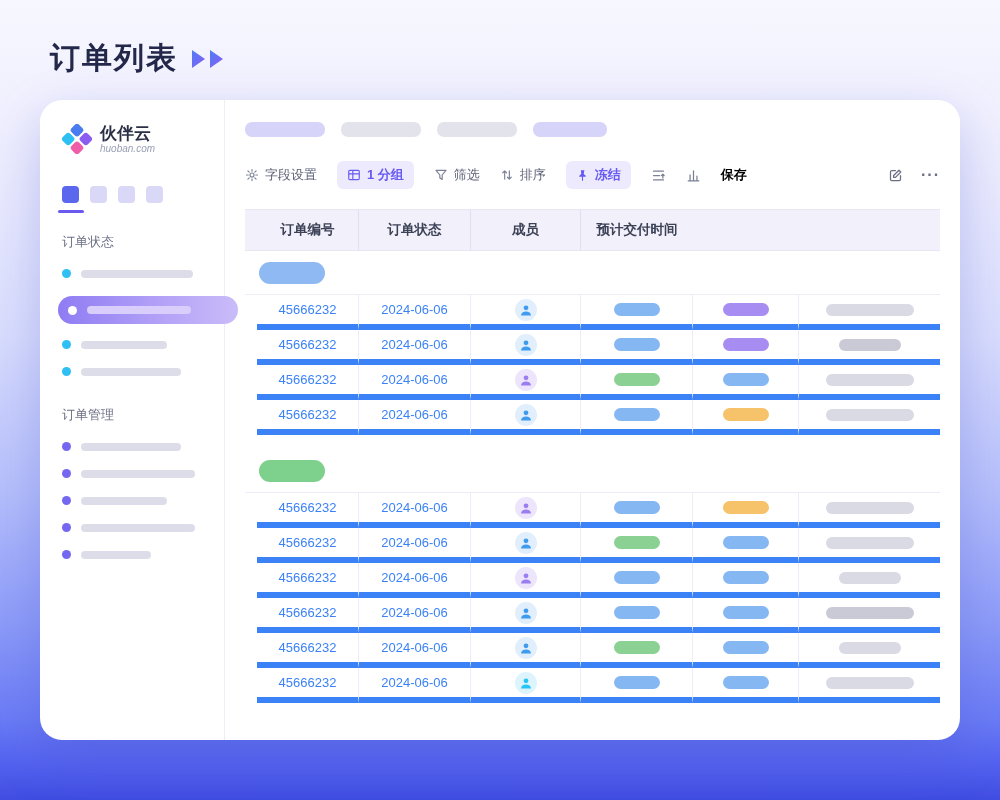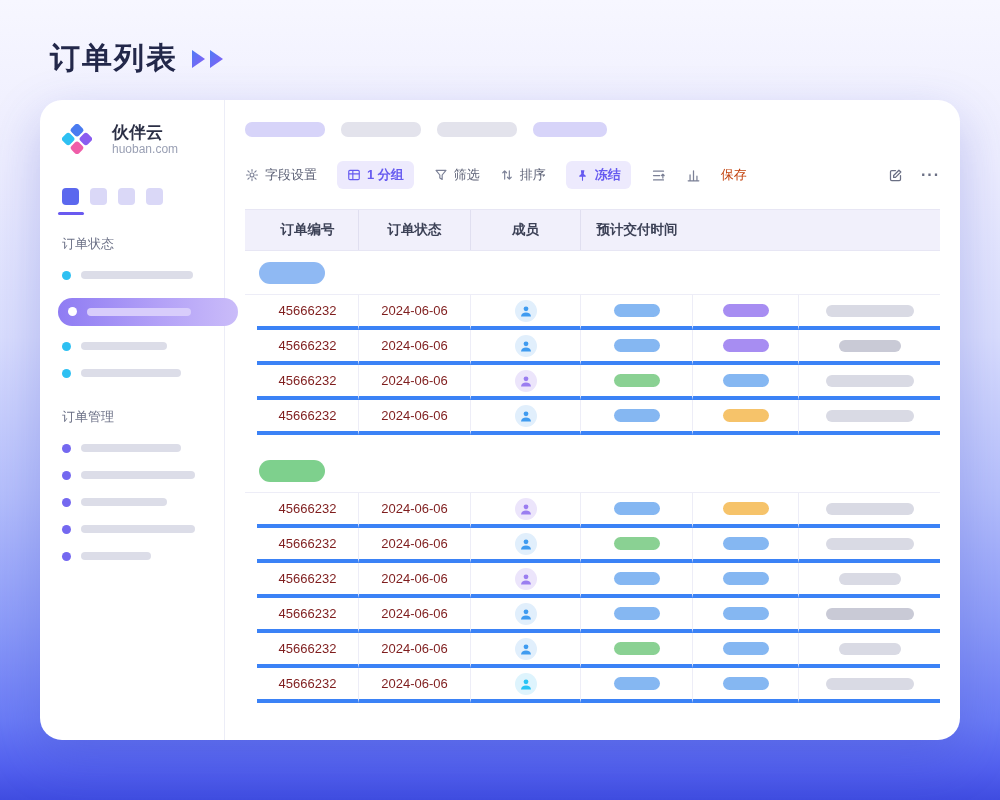--- a/index.html
+++ b/index.html
@@ -16,23 +16,23 @@
 
   
   .card {
     position:absolute; left:40px; top:100px; width:920px; height:640px;
     background:#ffffff; border-radius:22px; overflow:hidden; display:flex;
     box-shadow:0 18px 50px rgba(70,80,200,0.28);
   }
 
   
   .sidebar { width:185px; flex:0 0 185px; border-right:1px solid #ecedf7; padding:24px 18px 0 22px; position:relative; }
-  .logo { display:flex; align-items:flex-start; gap:20px; }
+  .logo { display:flex; align-items:flex-end; gap:8px; }
   .logo-name { font-size:17px; font-weight:800; color:#2b2f45; line-height:1.05; }
-  .logo-domain { font-size:12px; color:#9aa0b4; }
+  .logo-domain { font-size:10px; color:#9aa0b4;font-style:italic; }
   .sq-row { display:flex; gap:11px; margin-top:32px; position:relative; }
   .sq { width:17px; height:17px; border-radius:4px; background:#dad8f7; position:relative; cursor:pointer; }
   .sq.active { background:#5b68ee; }
   .sq.active::after { content:""; position:absolute; left:50%; transform:translateX(-50%); bottom:-10px; width:26px; height:3px; border-radius:2px; background:#6a5af0; }
   .sec-label { margin:30px 0 18px; font-size:13px; color:#6b7086; }
   .side-item { display:flex; align-items:center; gap:10px; margin-bottom:18px; cursor:pointer; }
   .dot { width:9px; height:9px; border-radius:50%; flex:0 0 9px; }
   .dot-cyan { background:#2ec0f2; }
   .dot-purple { background:#7468f0; }
   .white-dot { background:#ffffff; }
@@ -48,30 +48,30 @@
   
   .main { flex:1; padding:20px 20px 0 20px; display:flex; flex-direction:column; }
   .tabs-row { display:flex; gap:16px; margin:2px 0 24px; }
   .tab-bar { height:15px; border-radius:7px; cursor:pointer; }
   .tab-bar.purple { background:#d7d4f9; }
   .tab-bar.gray { background:#e3e3ec; }
 
   .toolbar { display:flex; align-items:center; gap:20px; font-size:13px; color:#5c6176; margin-bottom:20px; }
   .tb-item { display:flex; align-items:center; gap:6px; cursor:pointer; white-space:nowrap; }
   .tb-item.hl { background:#edeafd; border-radius:6px; padding:5px 10px; color:#665af0; font-weight:700; }
-  .tb-item.accent-text { color:#c2410c; font-weight:400; }
+  .tb-item.accent-text { color:#000000; font-weight:700; }
   .tb-right { margin-left:auto; display:flex; align-items:center; gap:18px; color:#6a6f84; }
   .more-dots { font-size:16px; font-weight:700; letter-spacing:1px; color:#6a6f84; }
 
   
   .thead, .row { display:grid; grid-template-columns:102px 112px 110px 112px 106px 1fr;padding-left:12px; }
   .thead { border-top:1px solid #e7e6f4; border-bottom:1px solid #e7e6f4; background:#f1f0fb; }
   .th { height:40px; display:flex; align-items:center; justify-content:center; font-size:13.5px; font-weight:700; color:#3c4156; }
   .th:not(:last-child) { border-right:1px solid #e0dff0; }
-  .td { height:35px; display:flex; align-items:center; justify-content:center; font-size:13px; color:#7f1d1d; border-bottom:4px solid #3b82f6; }
+  .td { height:35px; display:flex; align-items:center; justify-content:center; font-size:13px; color:#3b82f6; border-bottom:6px solid #3b82f6; }
   .td:not(:last-child) { border-right:1px solid #ededf7; }
   .group + .group { margin-top:14px; }
   .group-header { height:44px; display:flex; align-items:center; padding-left:14px; border-bottom:1px solid #ededf7; }
   .group-badge { width:66px; height:22px; border-radius:11px; display:inline-block; cursor:pointer; }
   .pill { width:46px; height:13px; border-radius:7px; display:inline-block; }
   .eta-bar { height:12px; border-radius:6px; display:inline-block; }
   .avatar { width:22px; height:22px; border-radius:50%; display:flex; align-items:center; justify-content:center; cursor:pointer; }
 </style>
 </head>
 <body>

